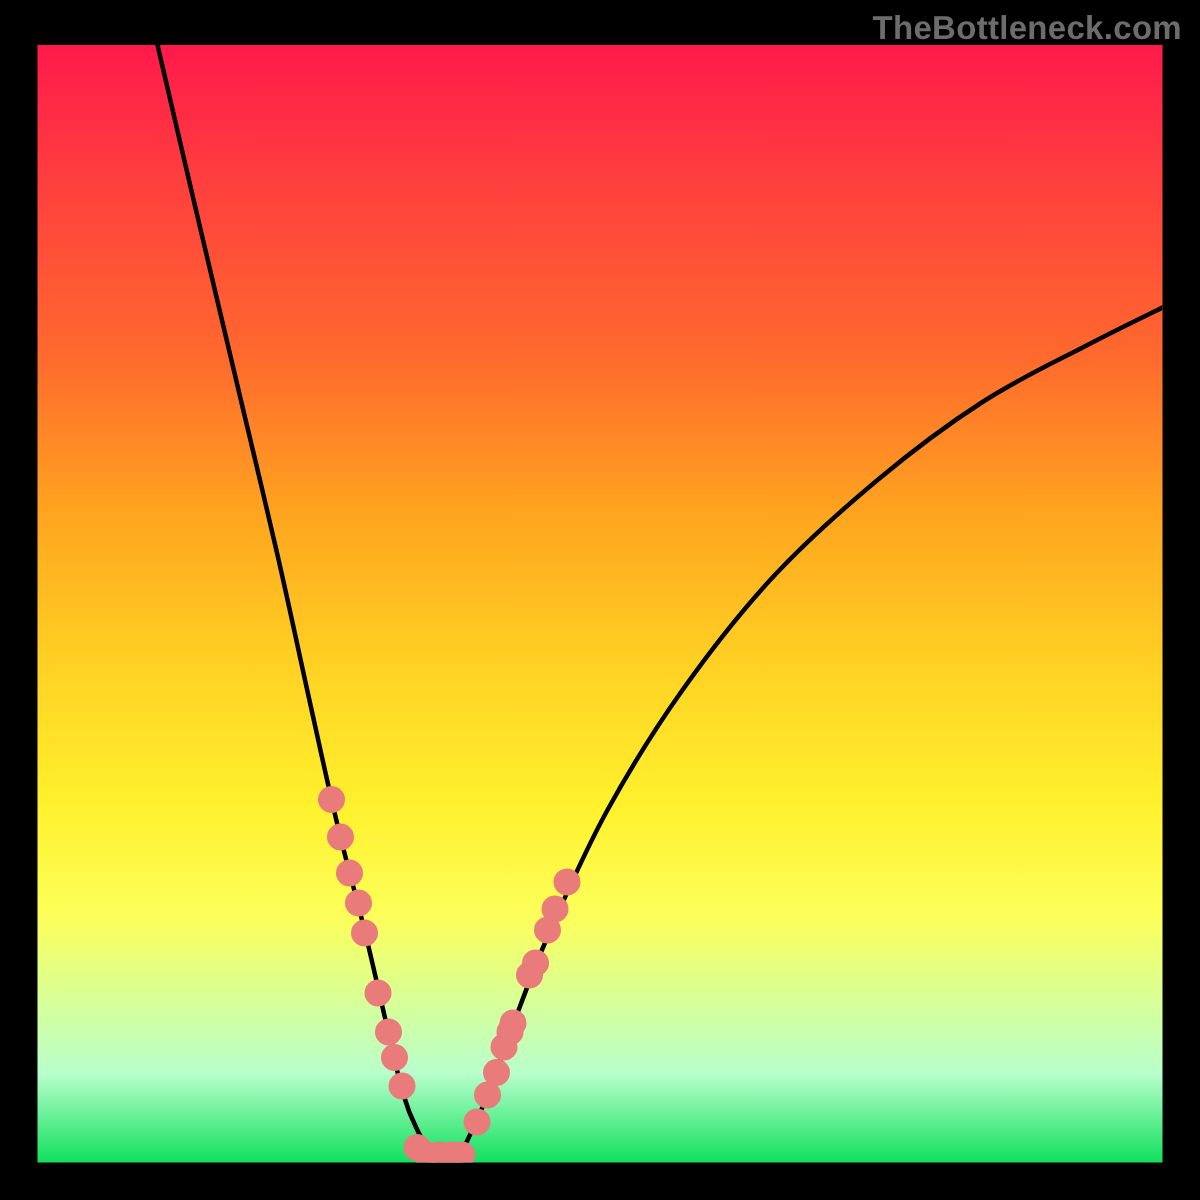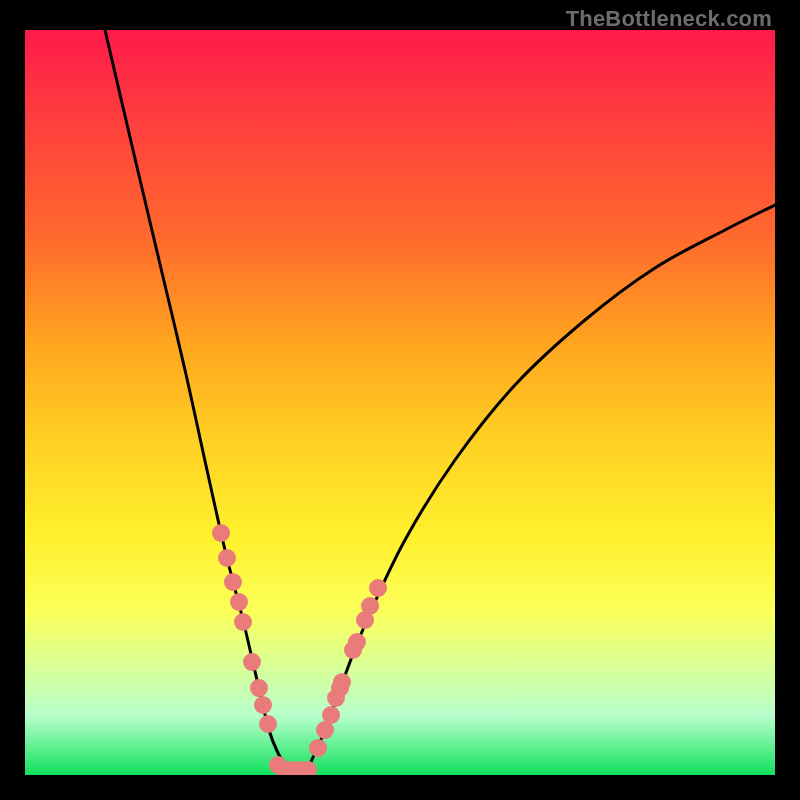--- a/index.html
+++ b/index.html
@@ -30,21 +30,21 @@
       #ffd023 55%,
       #fff12d 68%,
       #fcff5a 78%,
       #b8ffcc 92%,
       #11e05d 100%
     );
   }
   .watermark {
     position: absolute;
     top: 6px;
-    right: 28px;
+    right: 12px;
     font-family: Arial, Helvetica, sans-serif;
     font-size: 22px;
     font-weight: 600;
     color: #6c6c6c;
     letter-spacing: 0.2px;
   }
   svg.curves {
     position: absolute;
     left: 0;
     top: 0;

